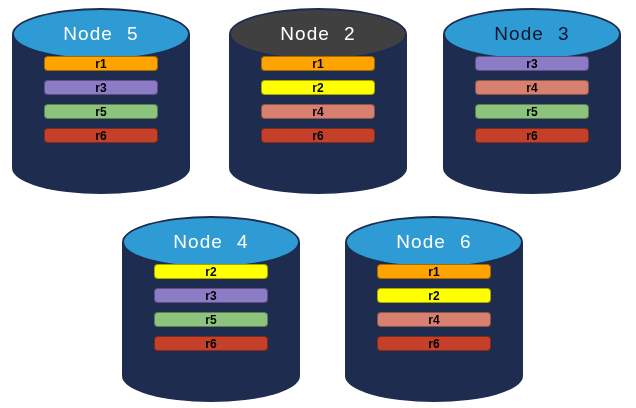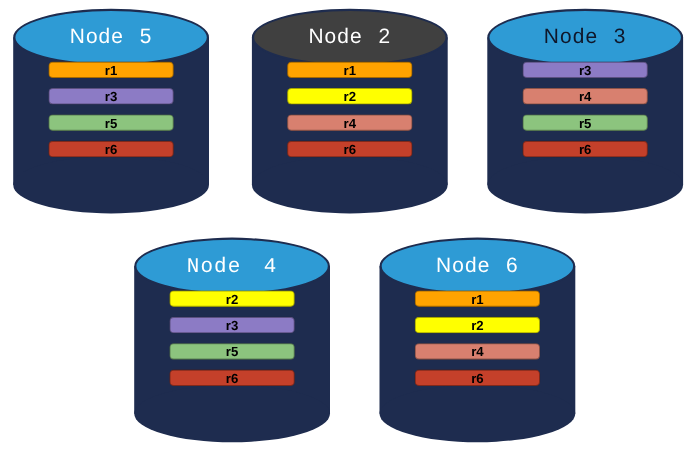--- a/index.html
+++ b/index.html
@@ -83,21 +83,21 @@
         <div class="bar" style="background: rgb(140, 123, 197); color: rgb(0, 0, 0);">r3</div>
         <div class="bar" style="background: rgb(216, 128, 111); color: rgb(0, 0, 0);">r4</div>
         <div class="bar" style="background: rgb(140, 196, 126); color: rgb(0, 0, 0);">r5</div>
         <div class="bar" style="background: rgb(196, 64, 42); color: rgb(0, 0, 0);">r6</div>
       </div>
     </div>
     <div class="cyl pos3" style="--body: #1E2C4F;">
       <div class="cyl-body"></div>
       <div class="cyl-bottom"></div>
       <div class="cyl-top" style="background: rgb(46, 155, 213);">
-        <span class="cyl-title" style="color: rgb(255, 255, 255); font-family: Liberation Mono, monospace;">Node 4</span>
+        <span class="cyl-title" style="color: rgb(255, 255, 255);">Node 4</span>
       </div>
       <div class="bars">
         <div class="bar" style="background: rgb(255, 255, 0); color: rgb(0, 0, 0);">r2</div>
         <div class="bar" style="background: rgb(140, 123, 197); color: rgb(0, 0, 0);">r3</div>
         <div class="bar" style="background: rgb(140, 196, 126); color: rgb(0, 0, 0);">r5</div>
         <div class="bar" style="background: rgb(196, 64, 42); color: rgb(0, 0, 0);">r6</div>
       </div>
     </div>
     <div class="cyl pos4" style="--body: #1E2C4F;">
       <div class="cyl-body"></div>

